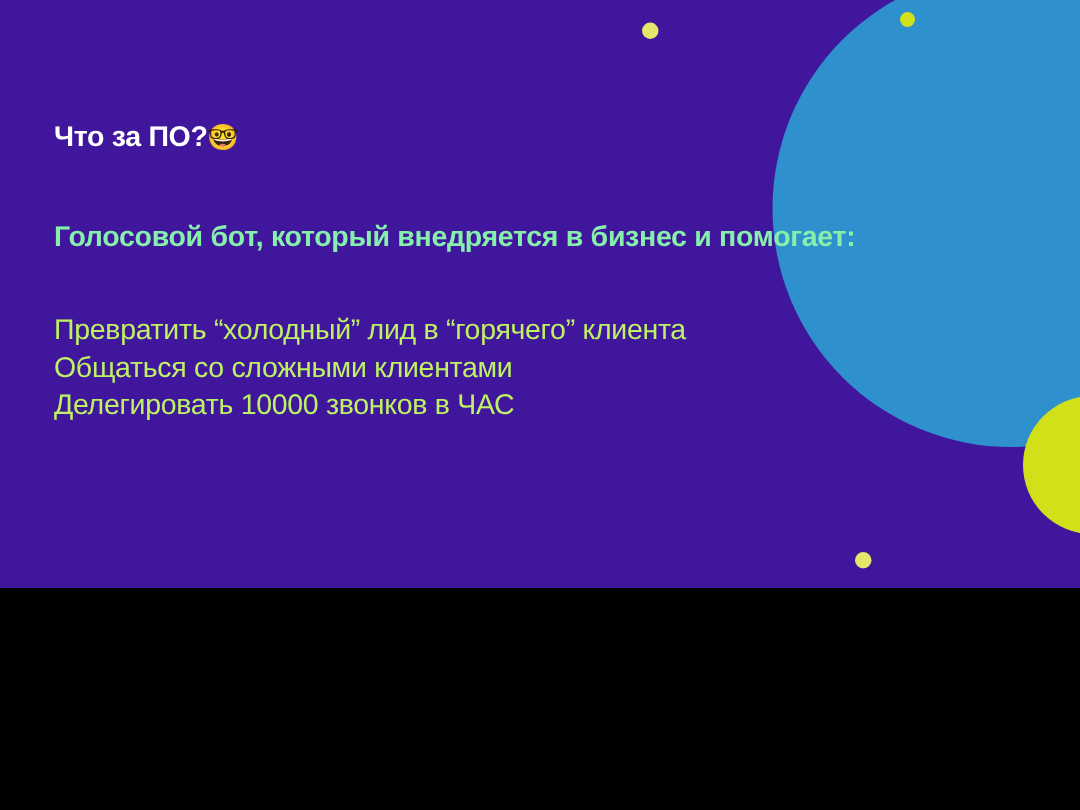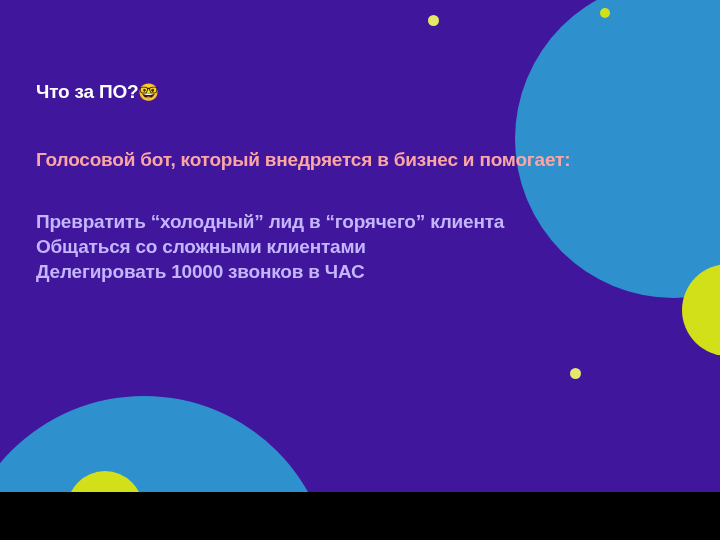--- a/index.html
+++ b/index.html
@@ -3,21 +3,21 @@
 <meta charset="utf-8">
 <style>
   html, body {
     margin: 0;
     padding: 0;
     background: #000;
   }
   #slide {
     position: relative;
     width: 720px;
-    height: 492px;
+    height: 392px;
     overflow: hidden;
     background: #3F169C;
     font-family: "Liberation Sans", sans-serif;
   }
 
   
   .shape {
     position: absolute;
     border-radius: 50%;
     pointer-events: none;
@@ -101,38 +101,38 @@
     line-height: 24px;
     letter-spacing: -0.2px;
     margin: 0;
     white-space: nowrap;
   }
   .heading-emoji {
     font-size: 17px;
     vertical-align: baseline;
   }
   .lede {
-    color: #fca5a5;
+    color: #86efac;
     font-size: 19px;
     font-weight: bold;
     line-height: 25px;
     letter-spacing: -0.2px;
     margin: 0;
     padding-top: 42px;
   }
   .list {
     list-style: none;
     margin: 0;
     padding: 0;
     padding-top: 37px;
   }
   .list li {
-    color: #c4b5fd;
+    color: #bef264;
     font-size: 19px;
-    font-weight: bold;
+    font-weight: normal;
     line-height: 25px;
     letter-spacing: -0.2px;
   }
 
   
   .watermark {
     position: absolute;
     left: 610px;
     top: 498px;
     display: flex;

